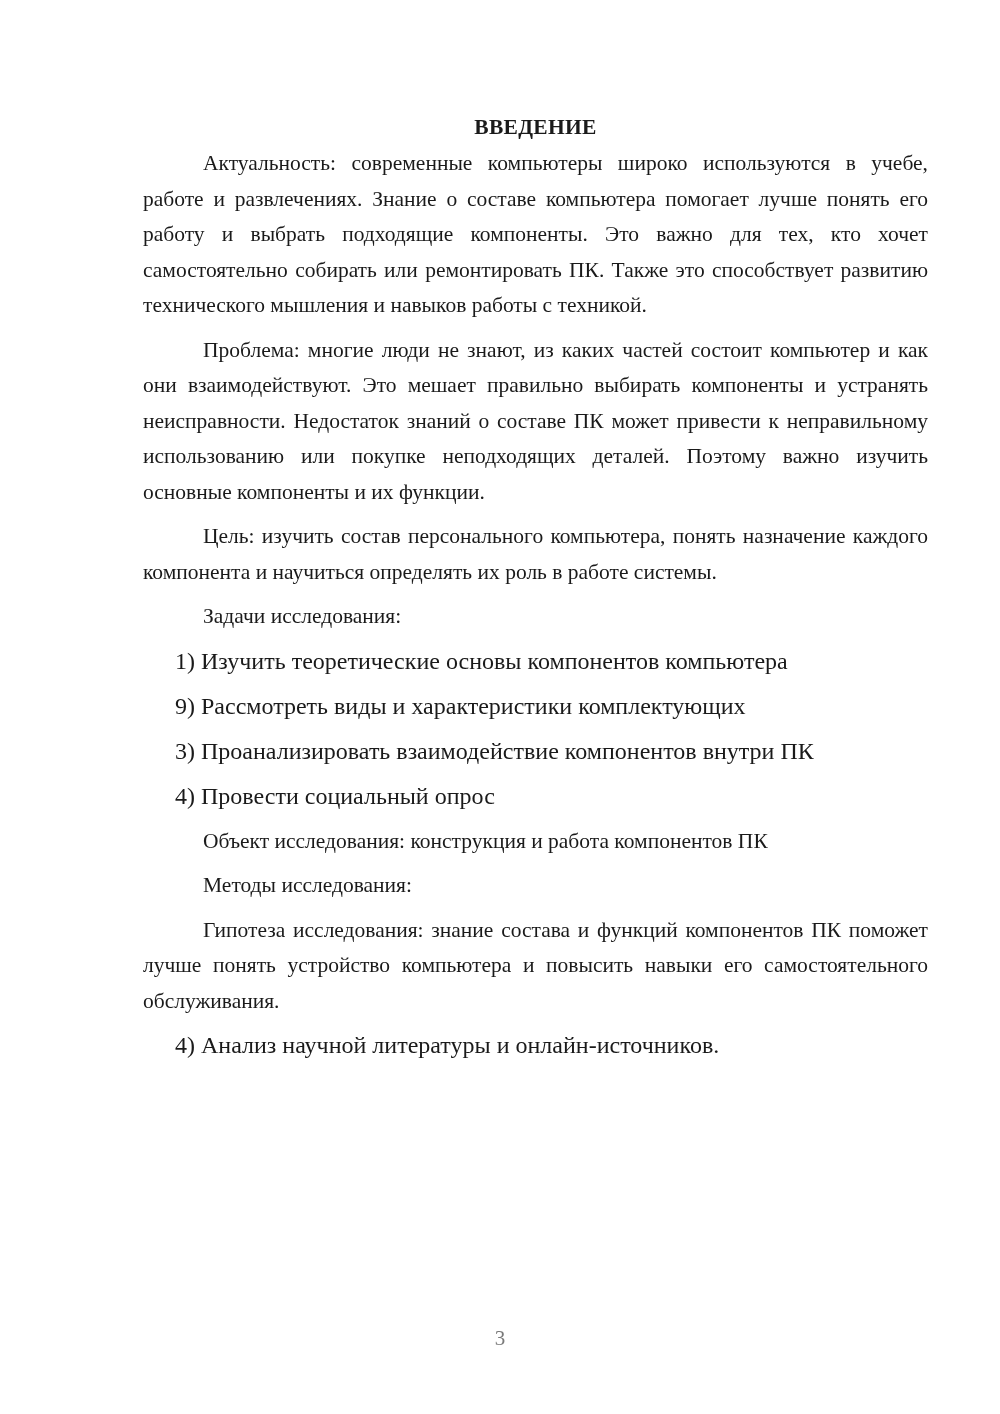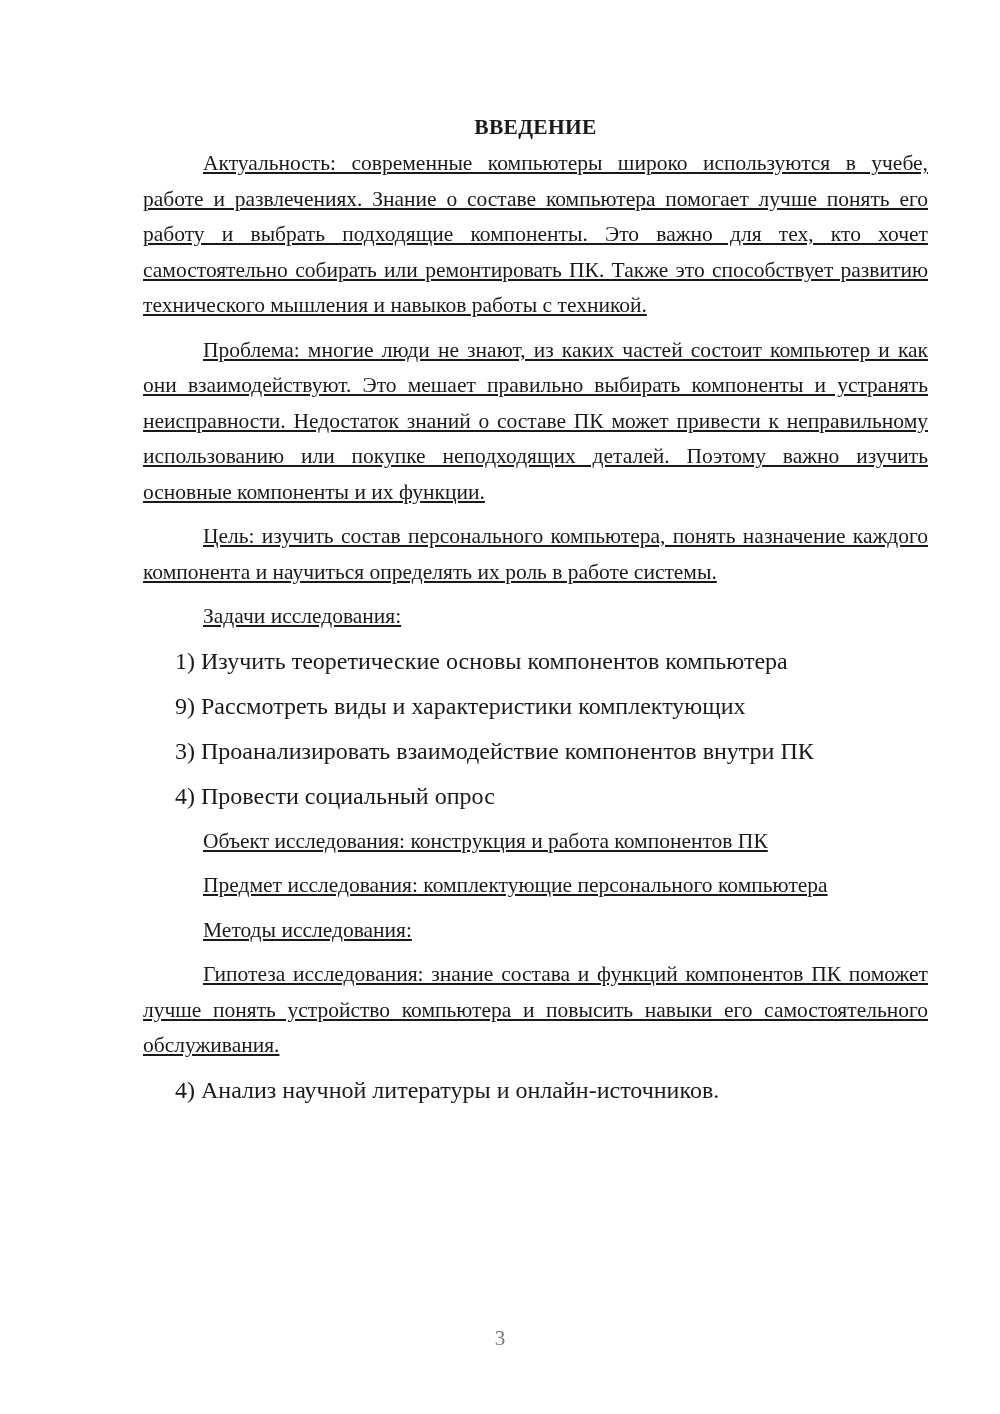--- a/index.html
+++ b/index.html
@@ -28,21 +28,20 @@
       line-height: 30px;
       margin: 0 0 4px 0;
       letter-spacing: 0.3px;
     }
     .p {
       font-size: 21.5px;
       line-height: 35.5px;
       text-align: justify;
       text-indent: 60px;
       margin: 0 0 9px 0;
-      text-decoration: underline;
     }
     .list-item {
       font-size: 24px;
       line-height: 35.5px;
       padding-left: 32px;
       margin: 0 0 9.5px 0;
       white-space: nowrap;
     }
     .page-number {
       position: absolute;
@@ -68,21 +67,20 @@
 
   <p class="p">Задачи исследования:</p>
 
   <div class="list-item">1) Изучить теоретические основы компонентов компьютера</div>
   <div class="list-item">9) Рассмотреть виды и характеристики комплектующих</div>
   <div class="list-item">3) Проанализировать взаимодействие компонентов внутри ПК</div>
   <div class="list-item">4) Провести социальный опрос</div>
 
   <p class="p">Объект исследования: конструкция и работа компонентов ПК</p>
 
-  <p class="p">Предмет исследования: комплектующие персонального компьютера</p>
 
   <p class="p">Методы исследования:</p>
 
   <p class="p">Гипотеза исследования: знание состава и функций компонентов ПК поможет лучше понять устройство компьютера и повысить навыки его самостоятельного обслуживания.</p>
 
   <div class="list-item">4) Анализ научной литературы и онлайн-источников.</div>
 </div>
 
 <div class="page-number">3</div>
 

